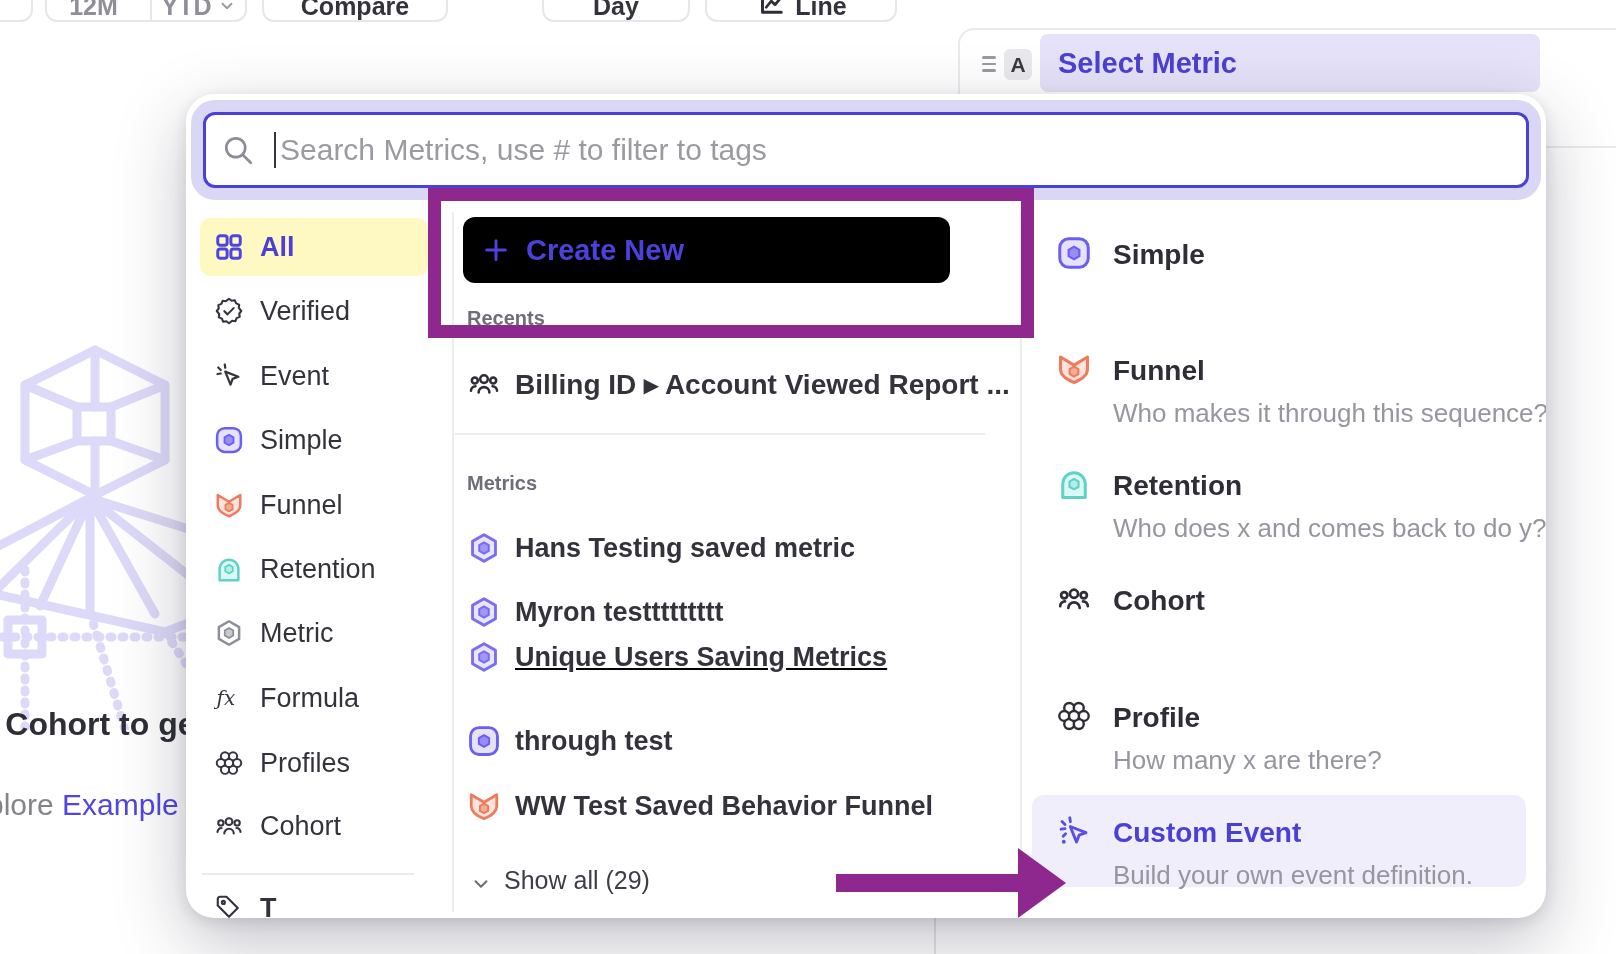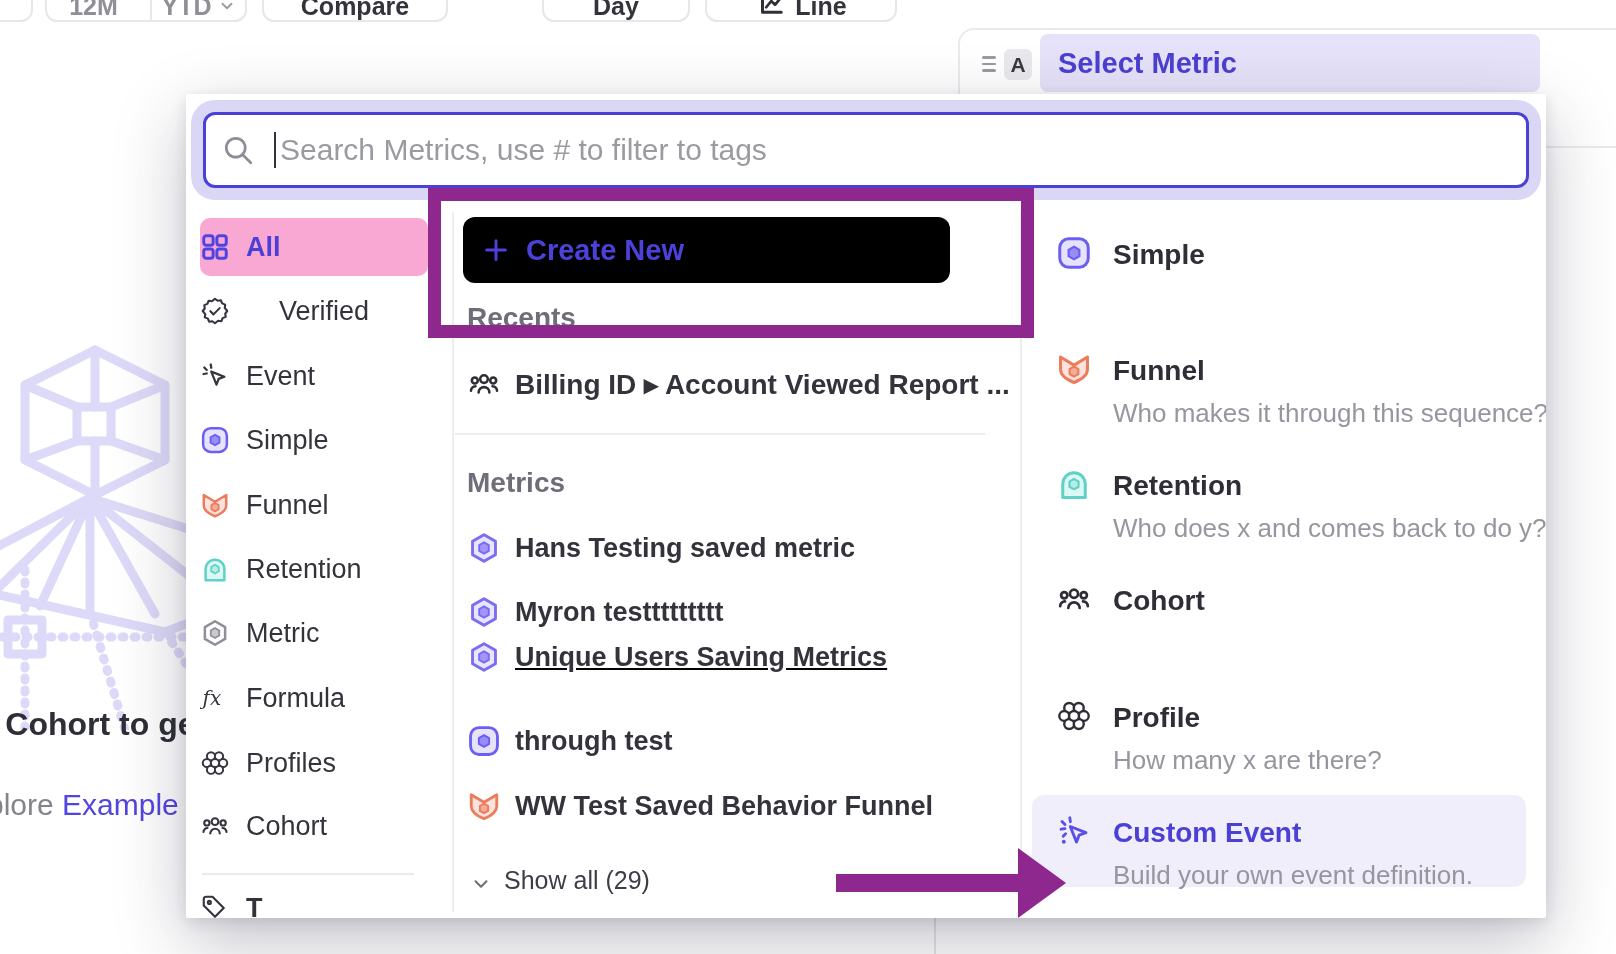--- a/index.html
+++ b/index.html
@@ -22,43 +22,43 @@
            color:#3A3A42;font-weight:700;font-size:21px;display:flex;align-items:center;justify-content:center;}
   .select-pill{left:1040px;top:34px;width:500px;height:58px;background:#E5E2F9;border-radius:8px;
                display:flex;align-items:center;}
   .select-pill span{margin-left:18px;color:#4B40D2;font-size:29px;font-weight:600;}
   .vdivider{width:2px;background:#E4E4E8;}
   
   .empty-title{left:-16px;top:706px;font-size:32px;font-weight:700;color:#2E2E36;white-space:nowrap;}
   .empty-sub{left:-28px;top:788px;font-size:30px;color:#83838B;white-space:nowrap;}
   .empty-sub .link{color:#5246E0;font-weight:500;}
   
-  .modal{left:186px;top:94px;width:1360px;height:824px;background:#fff;border-radius:2px;
+  .modal{left:186px;top:94px;width:1360px;height:824px;background:#fff;border-radius:28px;
          box-shadow:0 24px 70px rgba(35,35,60,.28), 0 4px 14px rgba(35,35,60,.12);
          overflow:hidden;z-index:10;}
   .search-box{left:17px;top:18px;width:1326px;height:76px;background:#fff;border:3px solid #4B40D8;
               border-radius:12px;box-sizing:border-box;box-shadow:0 0 0 12px #DAD6F6;
               display:flex;align-items:center;}
   .search-box .caret{width:2px;height:36px;background:#33333B;margin-left:18px;}
   .search-box .ph{margin-left:4px;color:#9A9AA1;font-size:30px;}
   .col-divider{position:absolute;top:118px;width:2px;height:700px;background:#EDEDF1;}
   
   .side-item{position:absolute;left:14px;width:228px;height:58px;border-radius:10px;
              display:flex;align-items:center;}
-  .side-item.selected{background:#f9a8d4;}
-  .si-icon{margin-left:0;width:30px;height:30px;flex:0 0 30px;display:flex;}
+  .side-item.selected{background:#fef9c3;}
+  .si-icon{margin-left:14px;width:30px;height:30px;flex:0 0 30px;display:flex;}
   .si-label{margin-left:16px;font-size:27px;font-weight:500;color:#33333B;white-space:nowrap;}
   .side-item.selected .si-label{color:#4B40D6;font-weight:600;}
   .side-divider{position:absolute;left:16px;top:779px;width:212px;height:2px;background:#EBEBEF;}
   
   .create-btn{left:277px;top:123px;width:487px;height:66px;background:#000000;border-radius:12px;
               display:flex;align-items:center;}
   .create-btn svg{margin-left:18px;}
   .create-btn span{margin-left:15px;color:#4C41DA;font-size:29px;font-weight:600;}
-  .sec-label{position:absolute;left:281px;font-size:28px;font-weight:600;color:#6E6E78;line-height:32px;}
+  .sec-label{position:absolute;left:281px;font-size:20px;font-weight:600;color:#6E6E78;line-height:32px;}
   .mid-row{position:absolute;left:281px;width:520px;height:48px;display:flex;align-items:center;}
   .mid-row .mi-icon{width:34px;height:34px;flex:0 0 34px;display:flex;}
   .mid-row .mi-label{margin-left:14px;font-size:27px;font-weight:600;color:#33333B;white-space:nowrap;}
   .mid-divider{position:absolute;left:269px;top:339px;width:530px;height:2px;background:#EDEDF1;}
   .show-all{position:absolute;left:284px;top:753px;height:48px;display:flex;align-items:flex-end;}
   .show-all .sa-label{margin-left:12px;font-size:25px;font-weight:500;color:#3E3E46;}
   
   .right-item{position:absolute;left:846px;width:494px;height:112px;}
   .right-item.highlight{background:#F0EEFB;border-radius:12px;height:92px;}
   .ri-icon{position:absolute;left:24px;top:14px;width:36px;height:36px;display:flex;}
@@ -150,21 +150,21 @@
             <g fill="none" stroke="#4F44E0" stroke-width="2.4">
               <rect x="3" y="3" width="7.5" height="7.5" rx="2"></rect>
               <rect x="13.5" y="3" width="7.5" height="7.5" rx="2"></rect>
               <rect x="3" y="13.5" width="7.5" height="7.5" rx="2"></rect>
               <rect x="13.5" y="13.5" width="7.5" height="7.5" rx="2"></rect>
             </g>
           </svg>
       </span>
       <span class="si-label">All</span>
     </div>
-    <div class="side-item" style="top:188px;gap:33px;">
+    <div class="side-item" style="top:188px;">
       <span class="si-icon">
         <svg width="30" height="30" viewBox="0 0 24 24">
             <g fill="none" stroke="#35353D" stroke-width="1.7" stroke-linejoin="round" stroke-linecap="round">
               <path d="M12 2.2l2.1 1.6 2.6-.35 1 2.45 2.45 1-.35 2.6L21.8 12l-1.6 2.1.35 2.6-2.45 1-1 2.45-2.6-.35L12 21.8l-2.1-1.6-2.6.35-1-2.45-2.45-1 .35-2.6L2.2 12l1.6-2.1-.35-2.6 2.45-1 1-2.45 2.6.35z"></path>
               <path d="M8.3 12.2l2.5 2.5 4.9-5"></path>
             </g>
           </svg>
       </span>
       <span class="si-label">Verified</span>
     </div>

